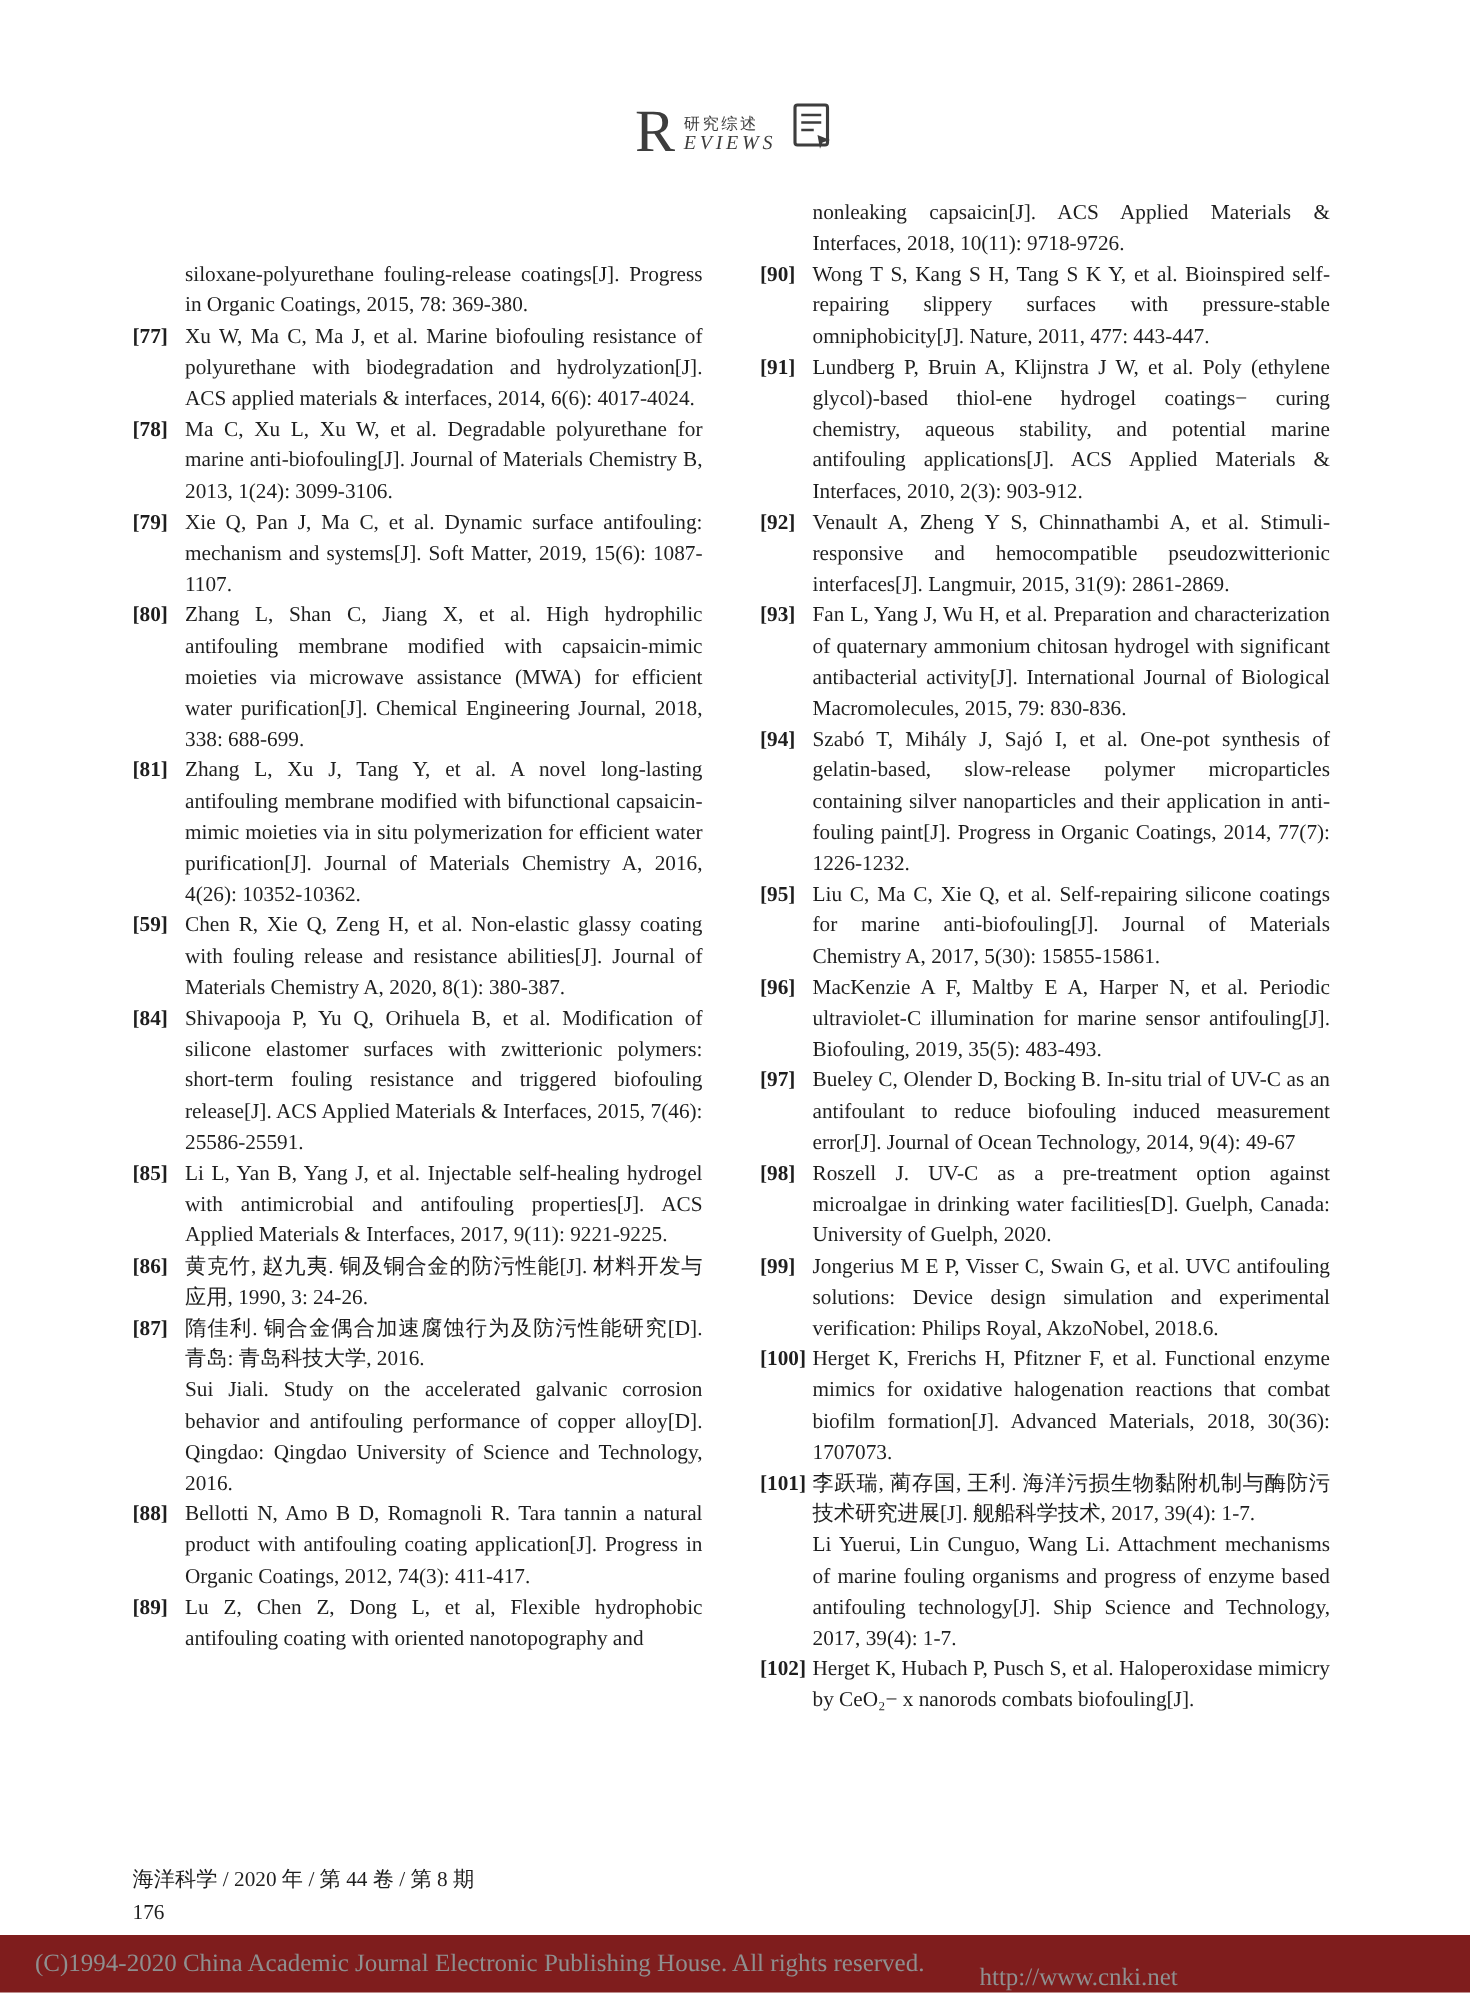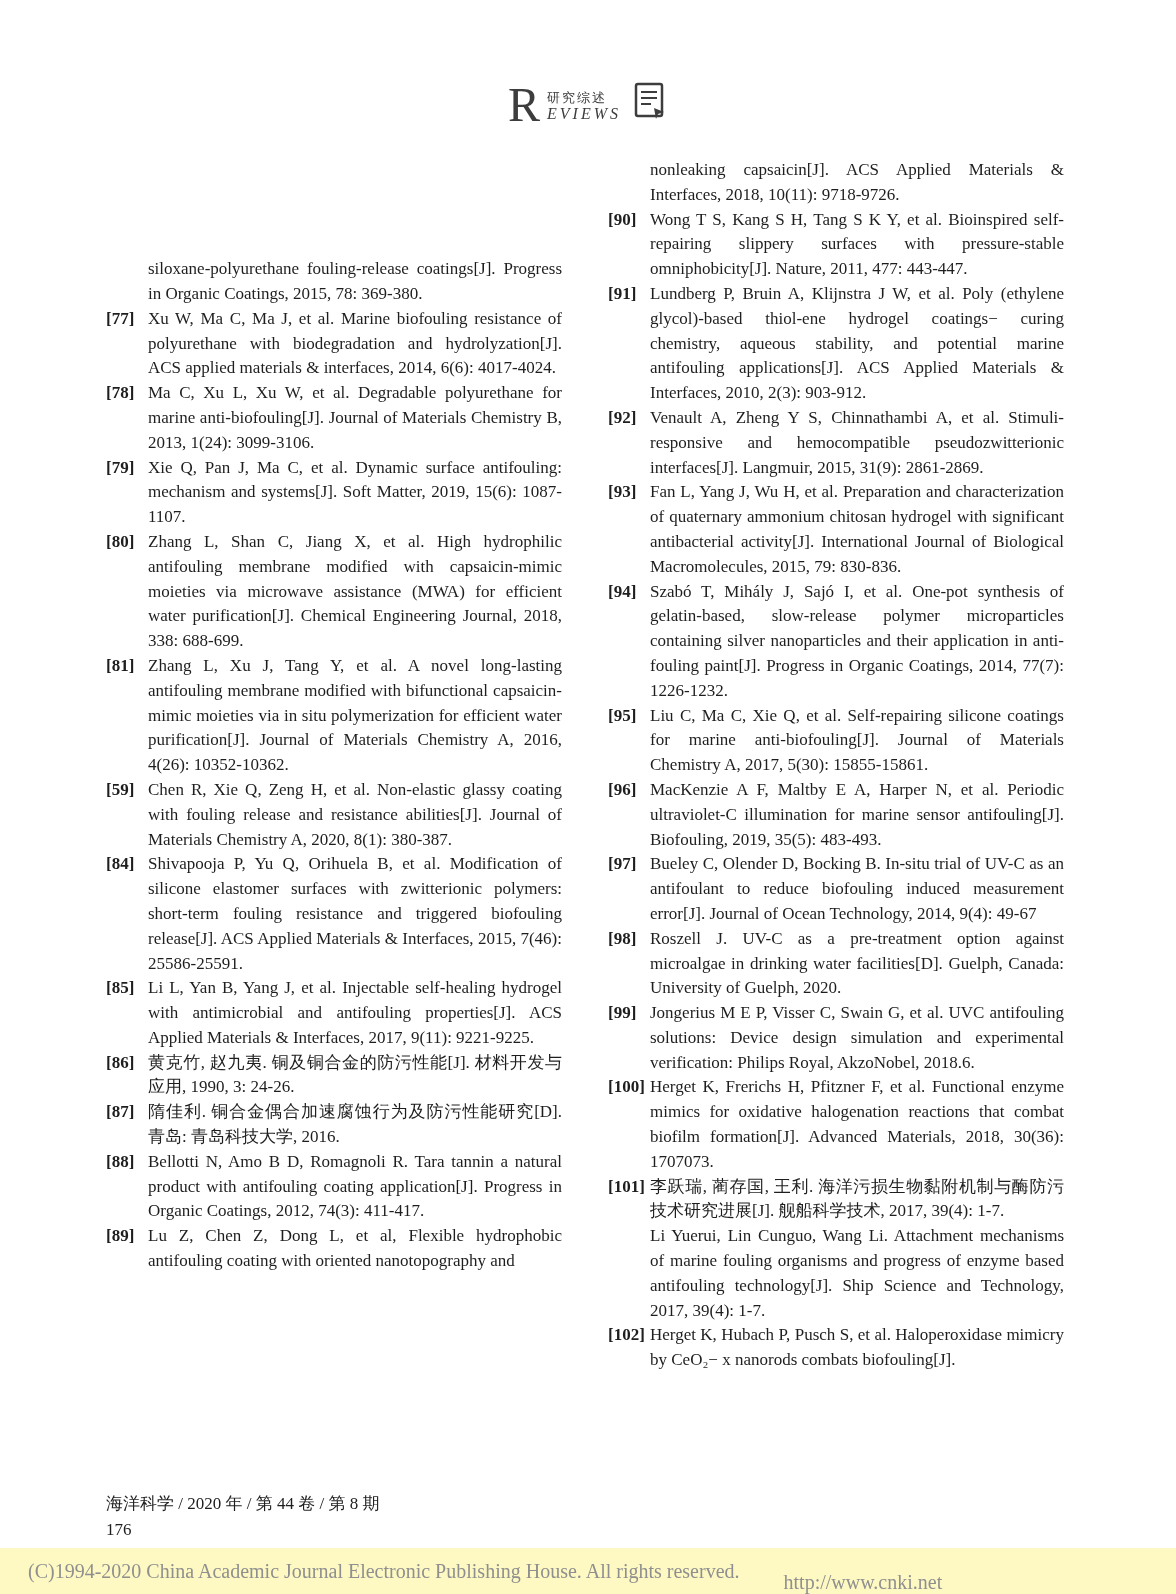--- a/index.html
+++ b/index.html
@@ -81,21 +81,21 @@
   .page-num { position: absolute; left: 0; top: 0; margin-top: 28px; }
   .journal-line { width: 100%; }
 
   
   .copybar {
     position: absolute;
     left: 0;
     bottom: 0;
     width: 100%;
     height: 46px;
-    background: #fef9c3;
+    background: #7f1d1d;
     display: flex;
     align-items: center;
     padding: 0 28px;
     font-size: 20px;
     color: #8f8f8f;
     font-family: "Liberation Serif", serif;
   }
   .copybar .url { margin-left: 44px; margin-top: 23px; }
 </style>
 </head>
@@ -156,20 +156,21 @@
         <span class="ref-label">[85]</span>
         <div class="ref-text">Li L, Yan B, Yang J, et al. Injectable self-healing hydrogel with antimicrobial and antifouling properties[J]. ACS Applied Materials &amp; Interfaces, 2017, 9(11): 9221-9225.</div>
       </div>
       <div class="ref">
         <span class="ref-label">[86]</span>
         <div class="ref-text">黄克竹, 赵九夷. 铜及铜合金的防污性能[J]. 材料开发与应用, 1990, 3: 24-26.</div>
       </div>
       <div class="ref">
         <span class="ref-label">[87]</span>
         <div class="ref-text">隋佳利. 铜合金偶合加速腐蚀行为及防污性能研究[D]. 青岛: 青岛科技大学, 2016.</div>
+        <div class="ref-text">Sui Jiali. Study on the accelerated galvanic corrosion behavior and antifouling performance of copper alloy[D]. Qingdao: Qingdao University of Science and Technology, 2016.</div>
       </div>
       <div class="ref">
         <span class="ref-label">[88]</span>
         <div class="ref-text">Bellotti N, Amo B D, Romagnoli R. Tara tannin a natural product with antifouling coating application[J]. Progress in Organic Coatings, 2012, 74(3): 411-417.</div>
       </div>
       <div class="ref">
         <span class="ref-label">[89]</span>
         <div class="ref-text">Lu Z, Chen Z, Dong L, et al, Flexible hydrophobic antifouling coating with oriented nanotopography and</div>
       </div>
     </div>

